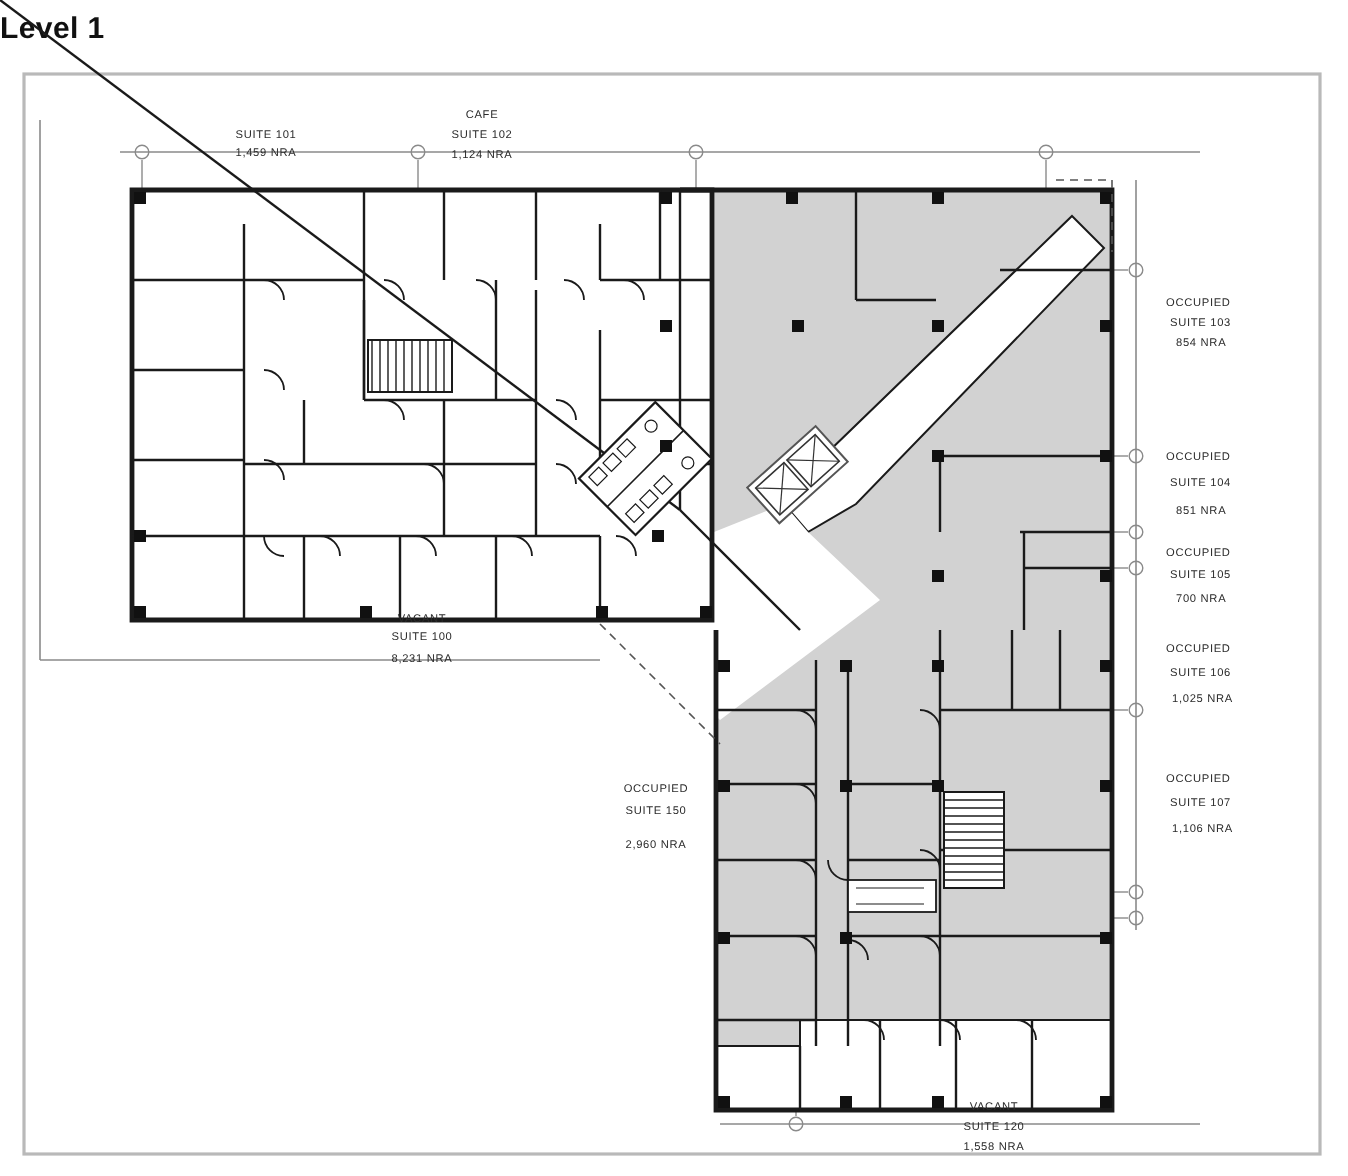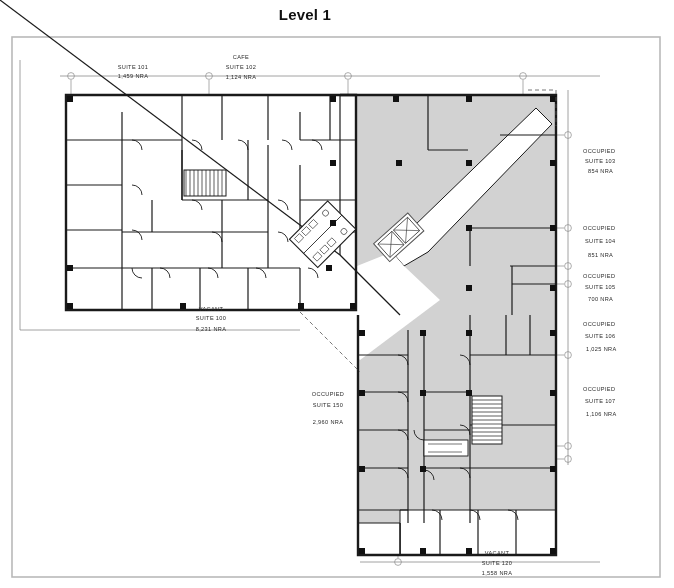--- a/index.html
+++ b/index.html
@@ -5,21 +5,21 @@
   html,body{margin:0;padding:0;background:#ffffff;}
   body{
     width:674px;height:588px;
     font-family:"Liberation Sans", sans-serif;
     color:#111;
     overflow:hidden;
     position:relative;
   }
   #page-title{
     position:absolute;top:6px;left:0;width:610px;
-    text-align:center;
+    text-align:left;
     font-size:15px;font-weight:bold;letter-spacing:.2px;
     color:#111;
   }
   #plan-wrap{position:absolute;top:0;left:0;width:674px;height:588px;}
   svg{display:block;}
   .lbl{
     font-family:"Liberation Sans", sans-serif;
     font-size:5.6px;
     fill:#2b2b2b;
     letter-spacing:.35px;

